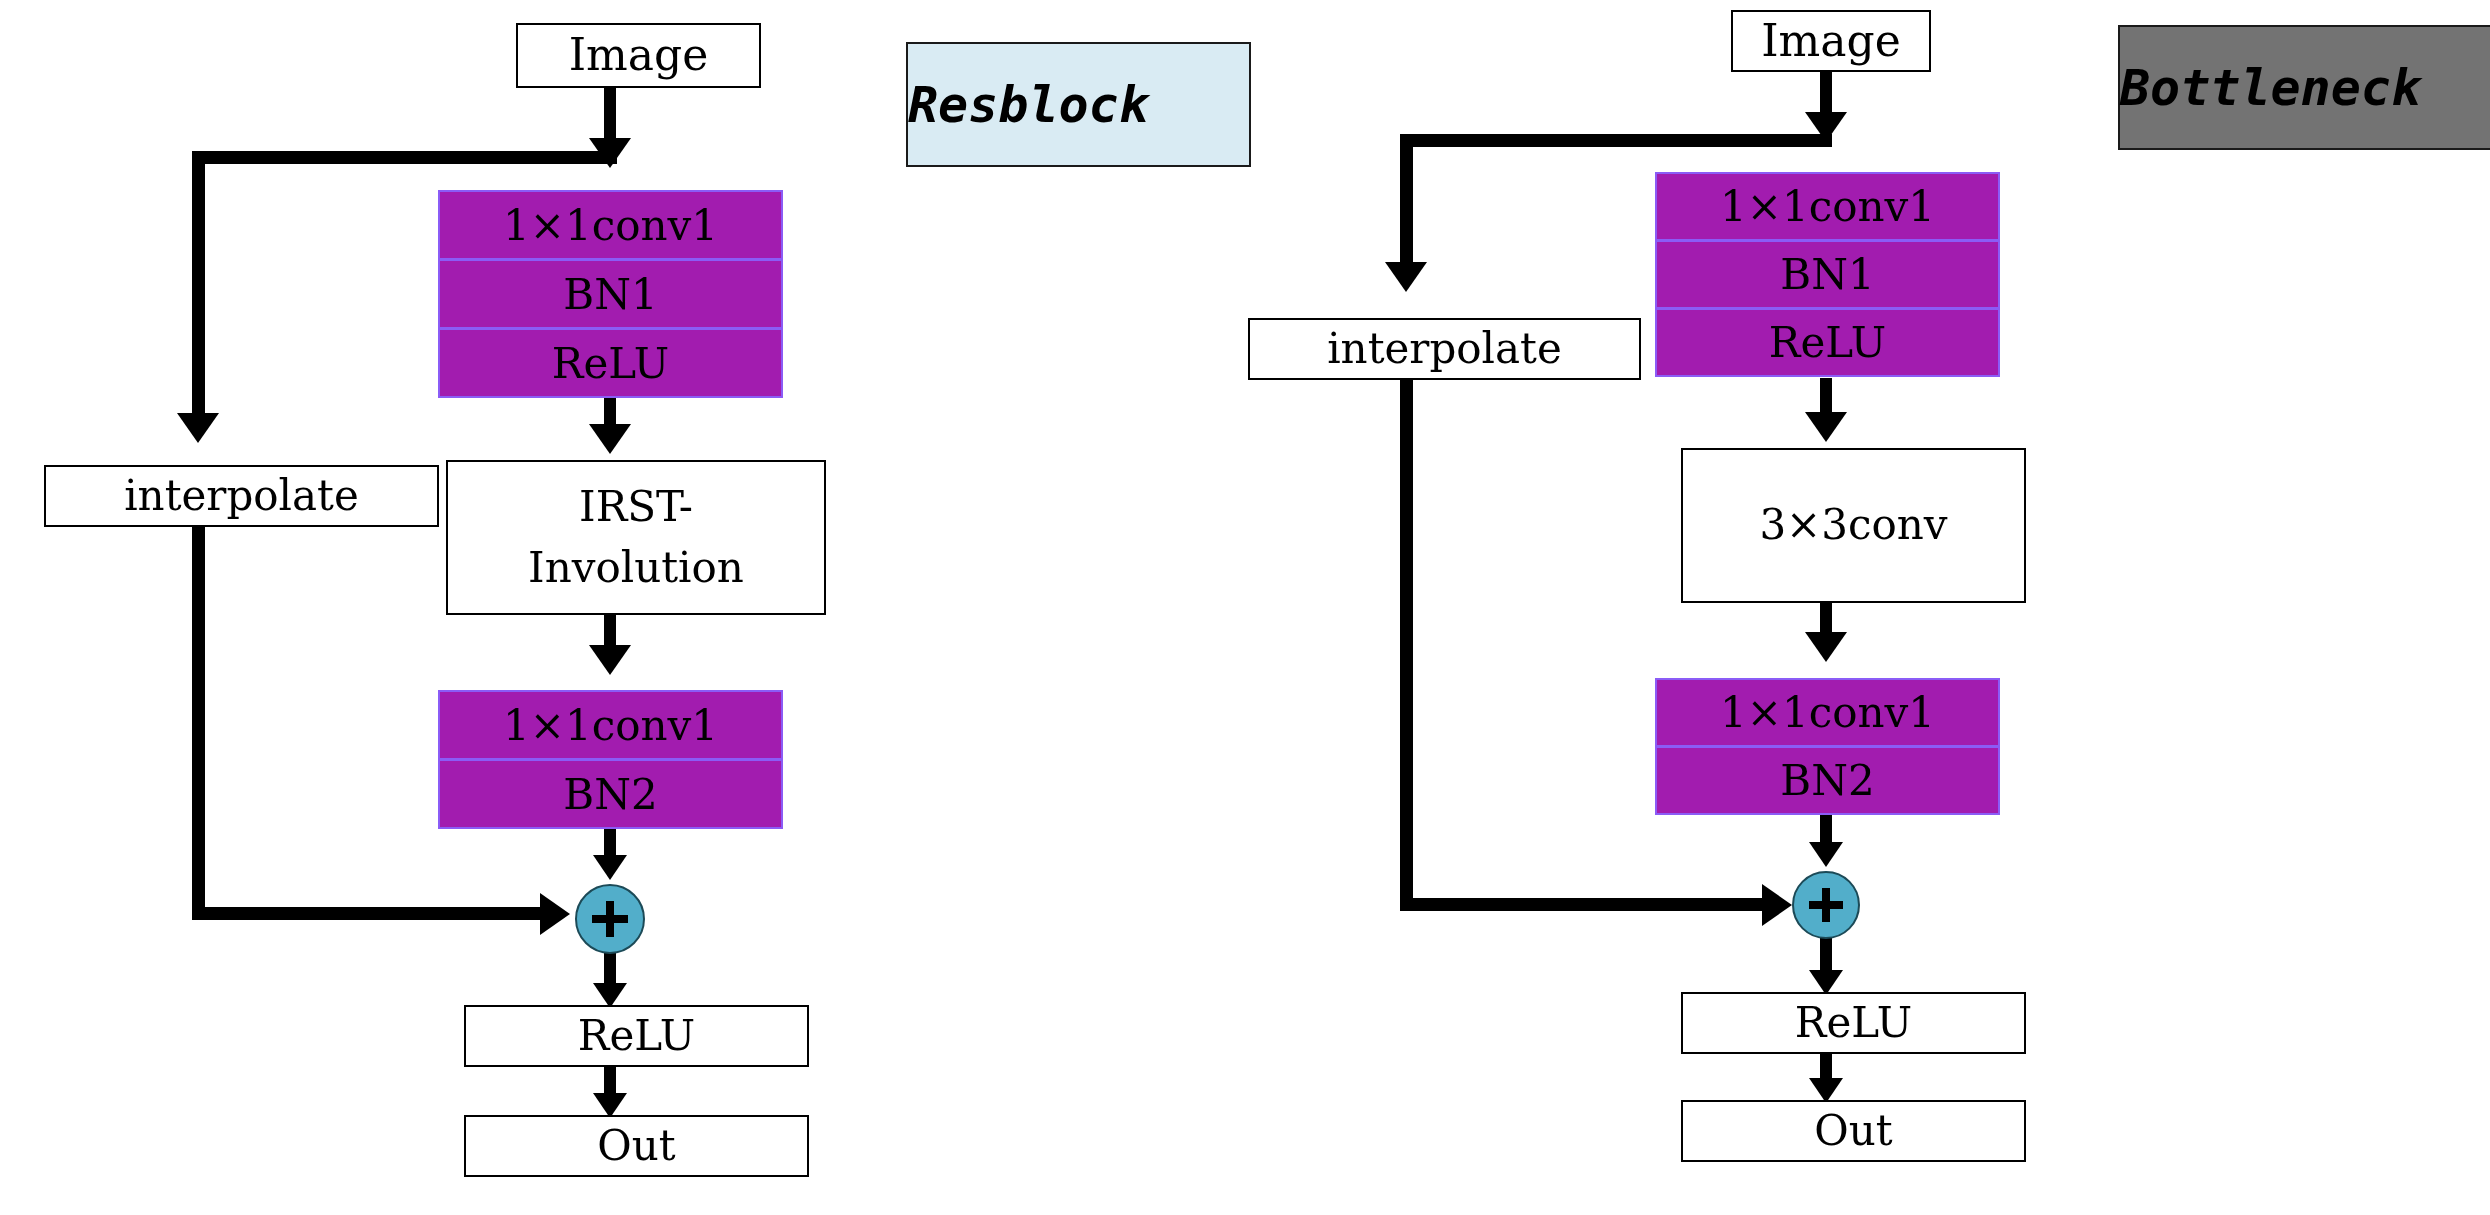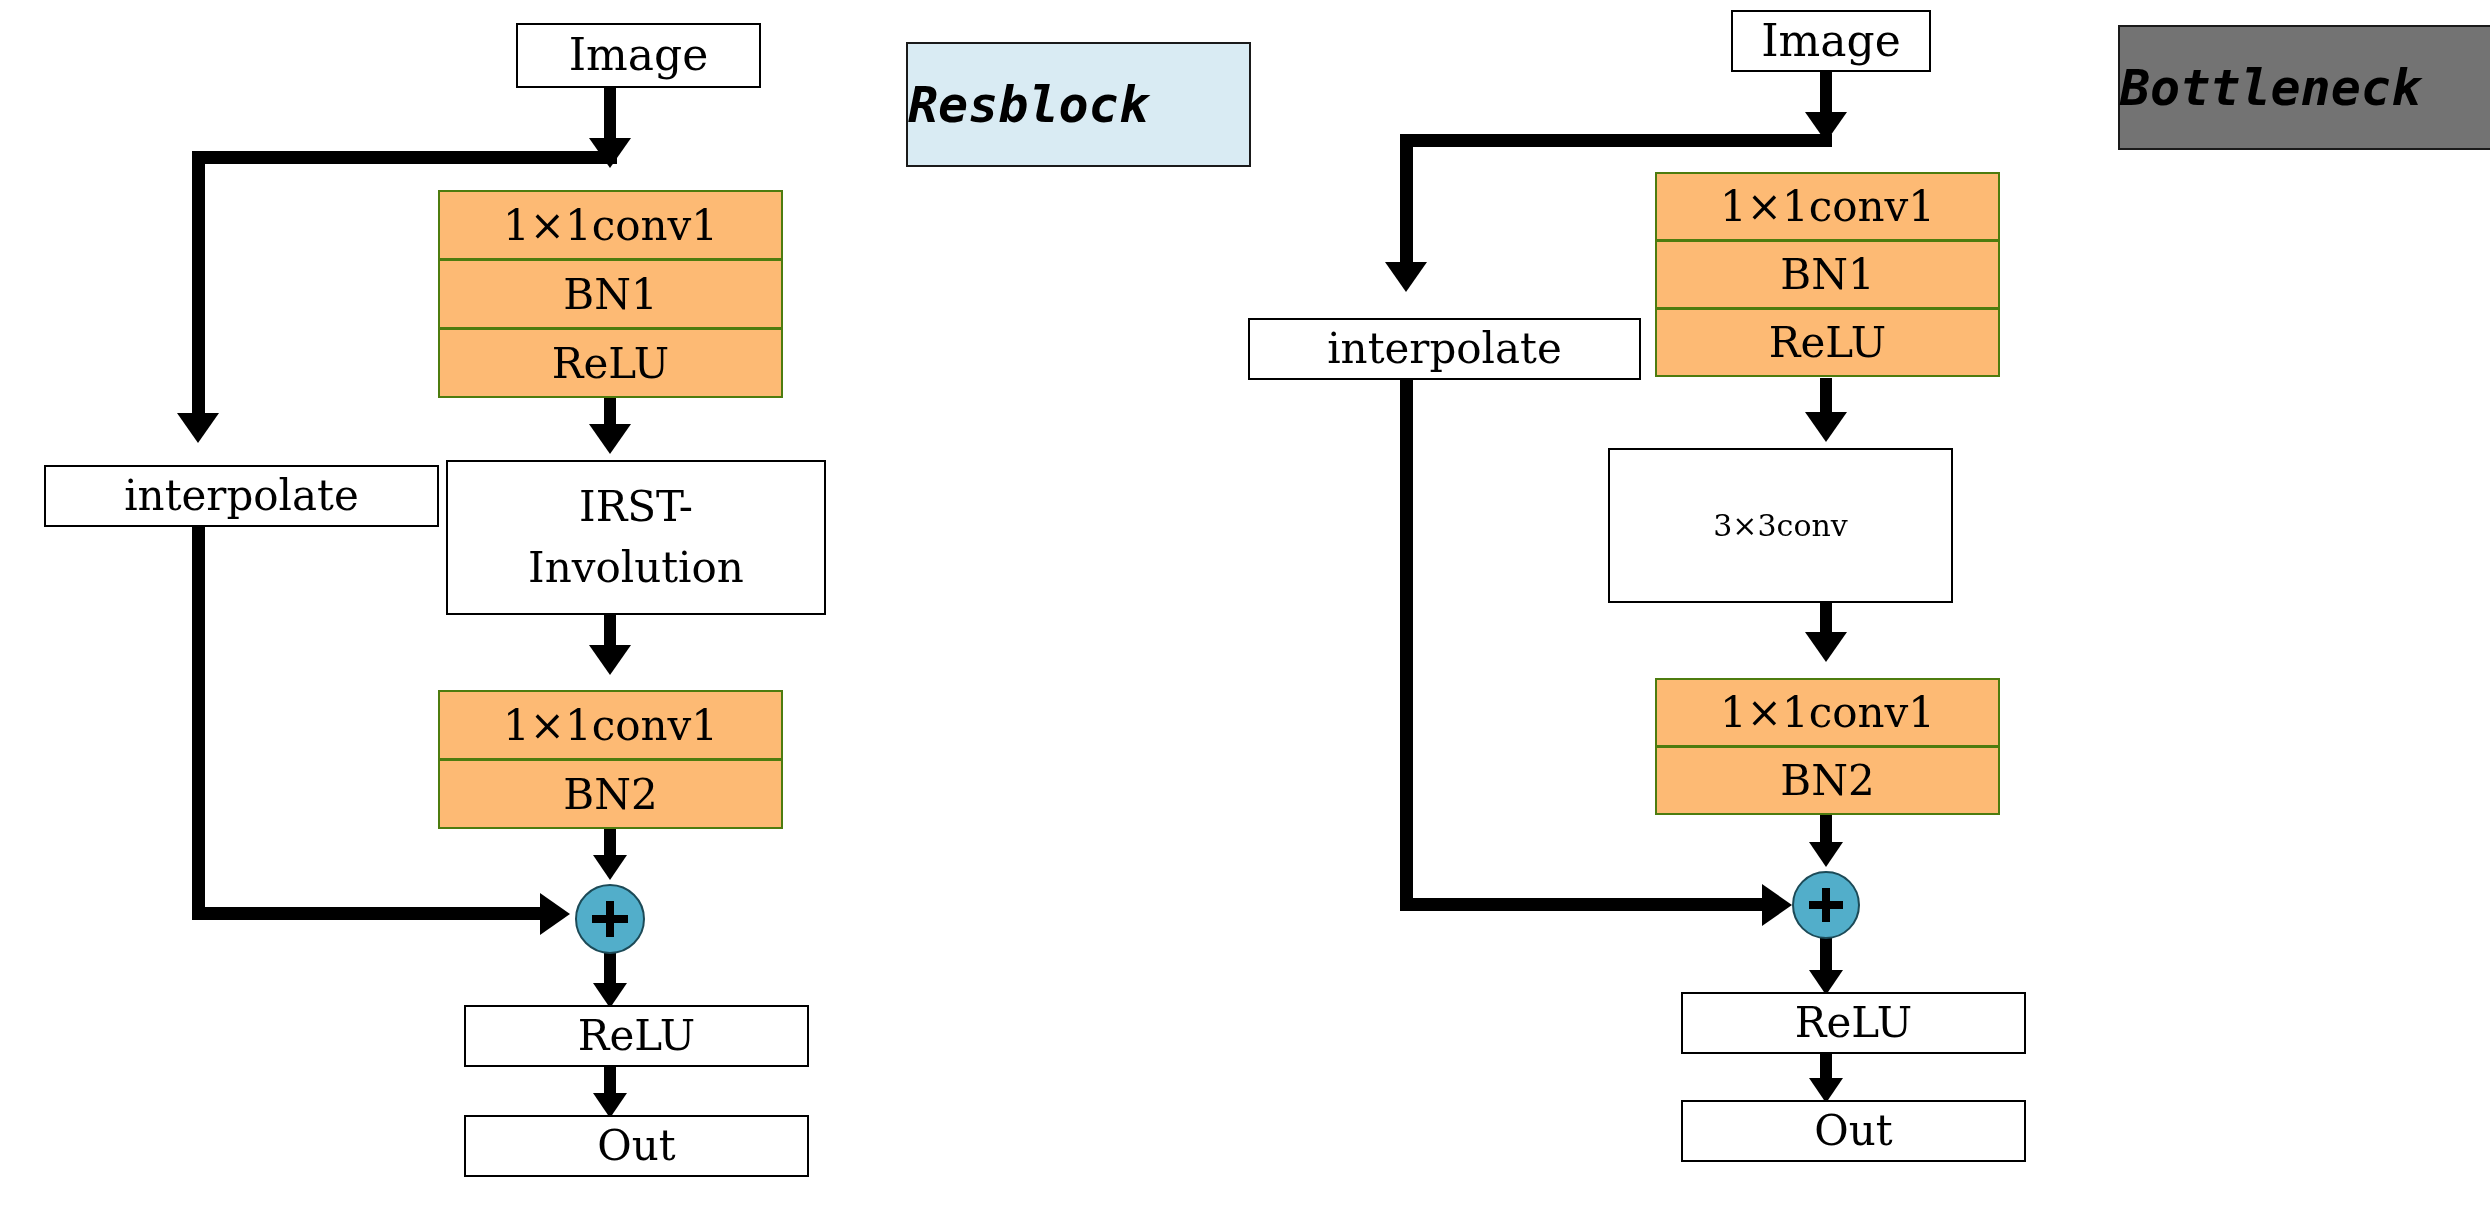--- a/index.html
+++ b/index.html
@@ -36,22 +36,22 @@
     margin-left: 26px;
   }
   
   .stack {
     position: absolute;
     box-sizing: border-box;
     z-index: 3;
   }
   .stack .row {
     box-sizing: border-box;
-    border: 2px solid #4d7c0f;
-    background: #fdba74;
+    border: 2px solid #8b5cf6;
+    background: #a21caf;
     display: flex;
     align-items: center;
     justify-content: center;
     text-align: center;
     color: #000000;
     font-family: "DejaVu Serif", serif;
     white-space: pre;
   }
   .stack .row + .row {
     margin-top: -1px;
@@ -226,21 +226,21 @@
       <span>BN1</span>
     </div>
     <div class="row" style="height:69px; font-size:42px;">
       <span>ReLU</span>
     </div>
   </div>
 
   <div class="vline" style="left:1820px; top:378px; width:12px; height:38px;"></div>
   <div class="arrow-down" style="left:1805px; top:412px;"></div>
 
-  <div class="box" style="left:1582px; top:448px; width:345px; height:155px; font-size:30px;">
+  <div class="box" style="left:1655px; top:448px; width:345px; height:155px; font-size:42px;">
     <span>3×3conv</span>
   </div>
 
   <div class="vline" style="left:1820px; top:603px; width:12px; height:33px;"></div>
   <div class="arrow-down" style="left:1805px; top:632px;"></div>
 
   <div class="stack" style="left:1655px; top:678px; width:345px;">
     <div class="row" style="height:69px; font-size:42px;">
       <span>1×1conv1</span>
     </div>

